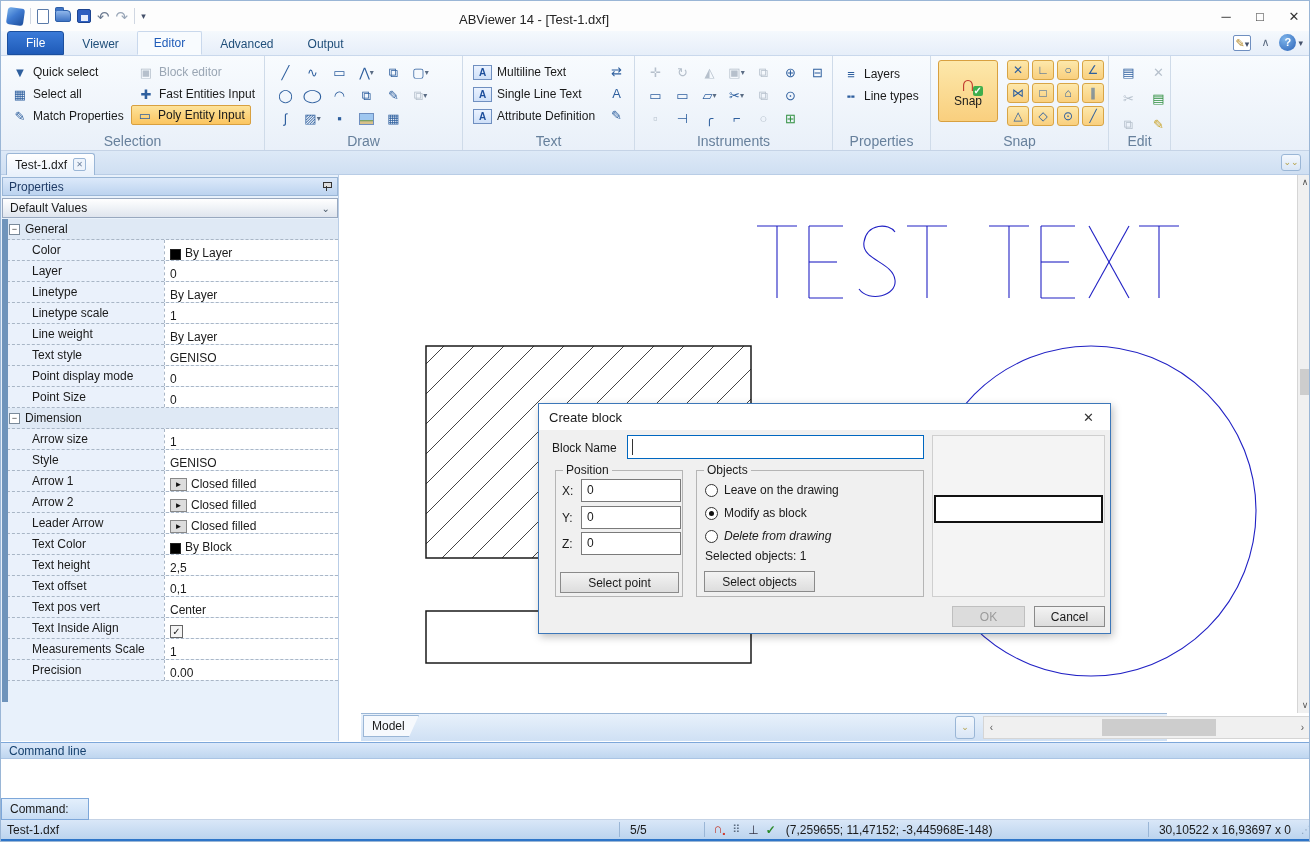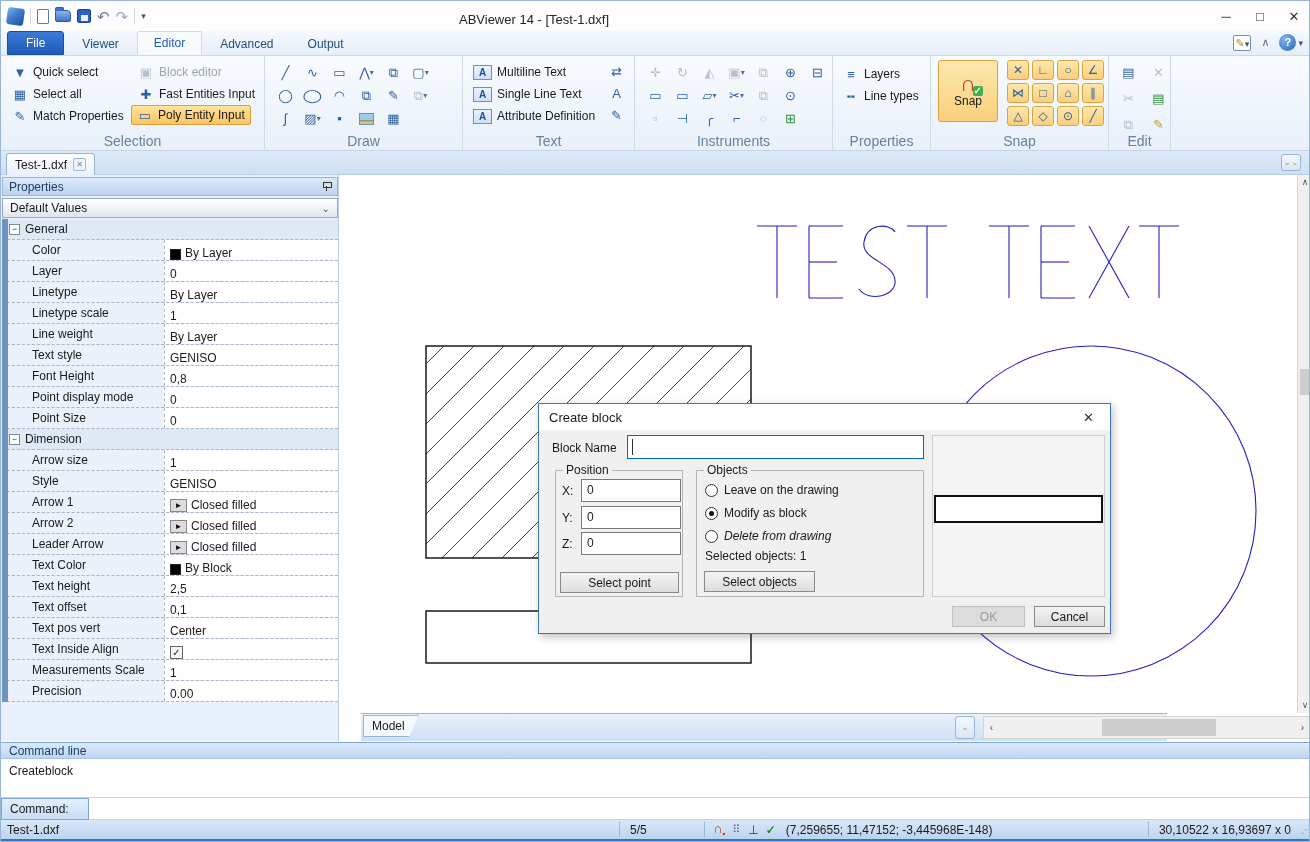--- a/index.html
+++ b/index.html
@@ -505,26 +505,20 @@
         <div class="prow">
           <div class="plab">Line weight</div>
           <div class="pval">
             <span>By Layer</span>
           </div>
         </div>
         <div class="prow">
           <div class="plab">Text style</div>
           <div class="pval">
             <span>GENISO</span>
-          </div>
-        </div>
-        <div class="prow">
-          <div class="plab">Font Height</div>
-          <div class="pval">
-            <span>0,8</span>
           </div>
         </div>
         <div class="prow">
           <div class="plab">Point display mode</div>
           <div class="pval">
             <span>0</span>
           </div>
         </div>
         <div class="prow">
           <div class="plab">Point Size</div>
@@ -710,21 +704,20 @@
     </div>
 
     <div class="preview">
       <div class="pvrect"></div>
     </div>
     <div class="okbtn">OK</div>
     <div class="wbtn cancelbtn">Cancel</div>
   </div>
 
   <div class="abs cmdhdr">Command line</div>
-  <div class="abs cmdbody"><span>Createblock</span></div>
   <div class="abs cmdprompt">
     <div class="cmdlabel">Command:</div>
     <div class="cmdinput"></div>
   </div>
 
   <div class="abs statusbar">
     <div class="sseg" style="width:614px">Test-1.dxf</div>
     <span class="ssep"></span>
     <div class="sseg" style="width:76px">5/5</div>
     <span class="ssep"></span>

